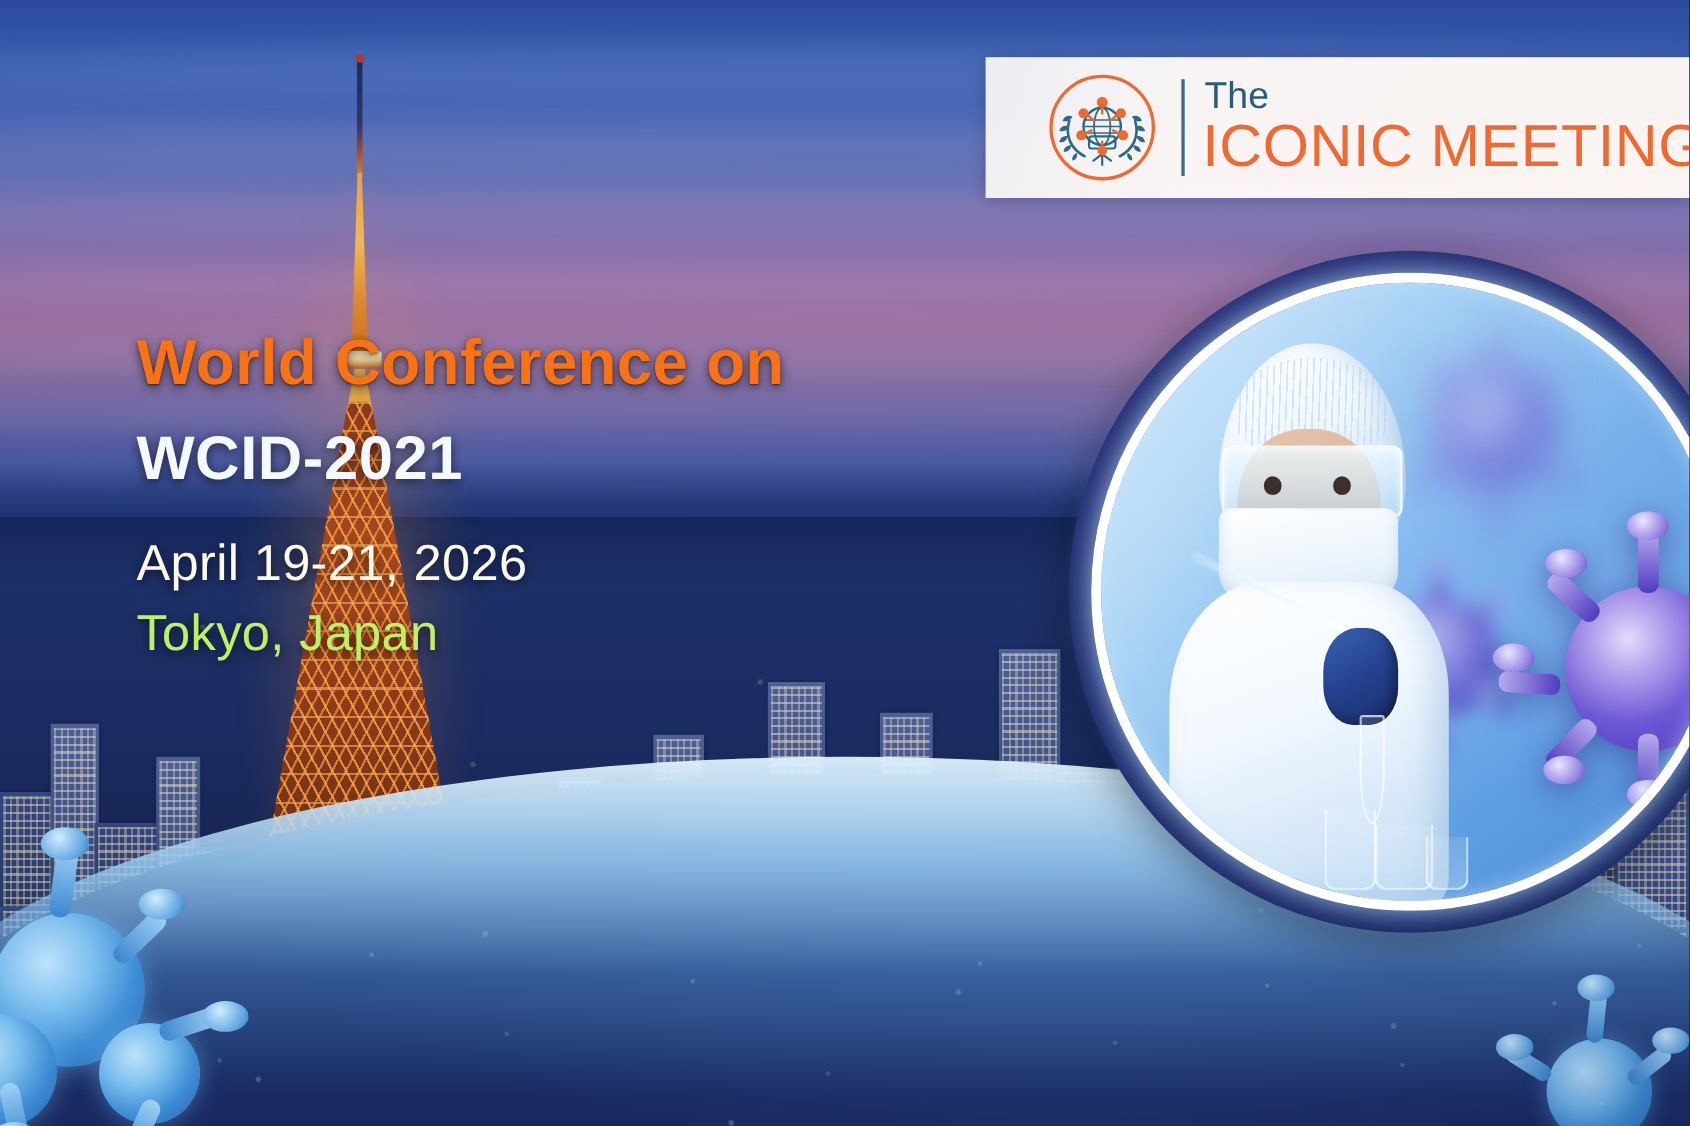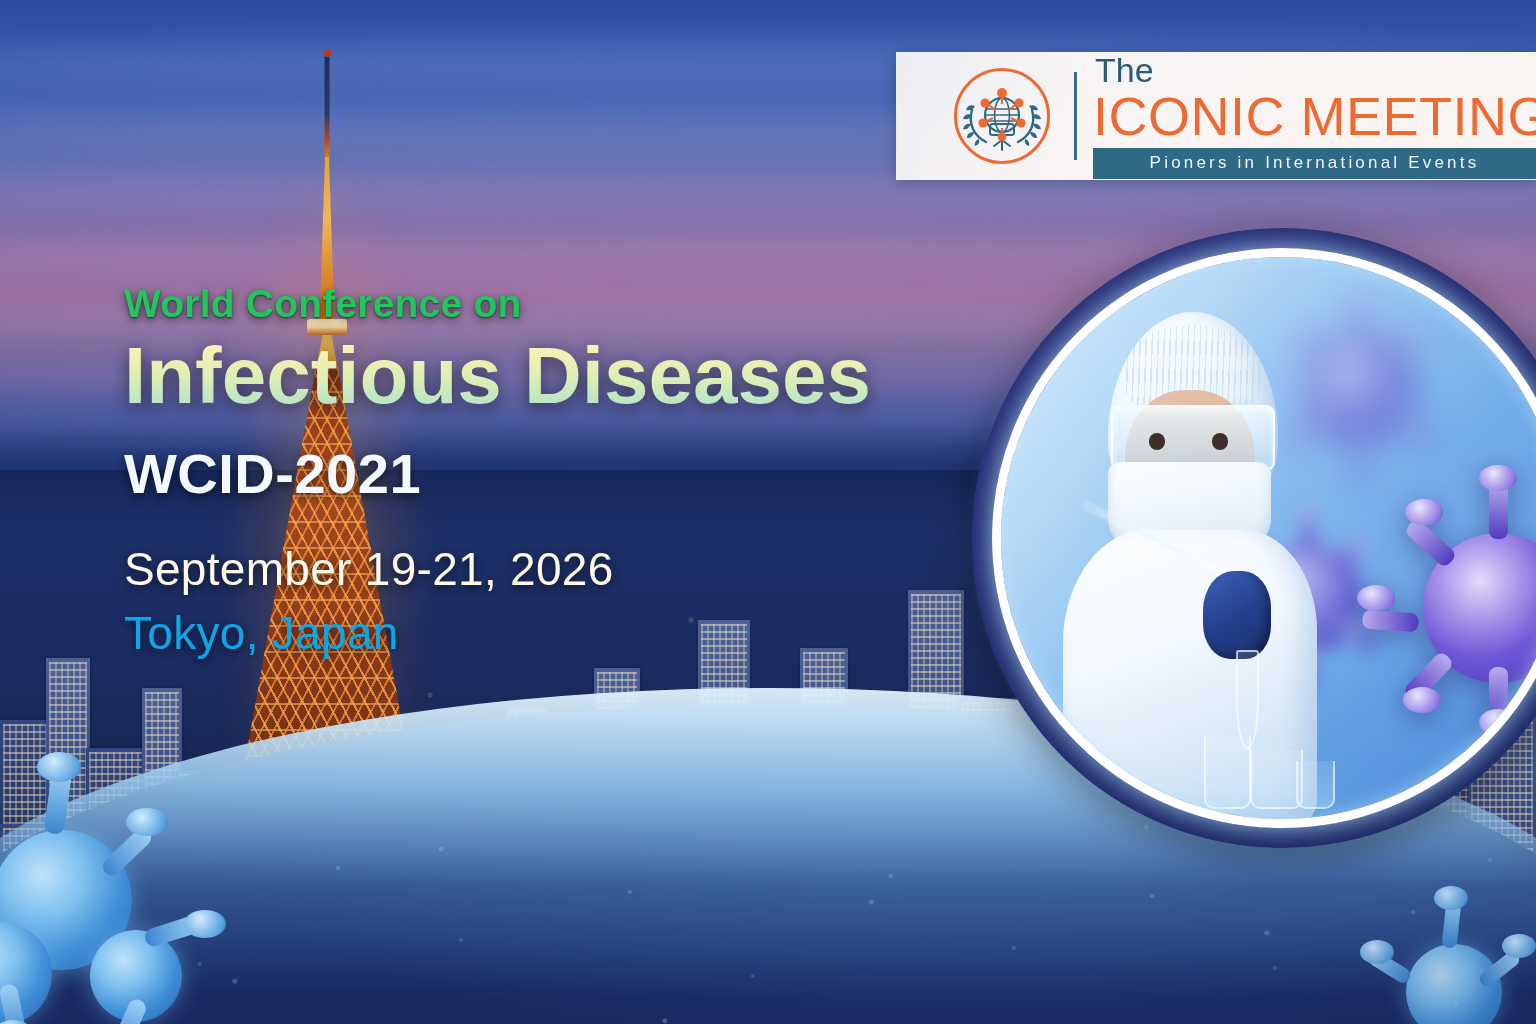--- a/index.html
+++ b/index.html
@@ -354,26 +354,27 @@
   .gw-tube {
     position: absolute;
     border: 2px solid rgba(255,255,255,.62);
     background: linear-gradient(180deg, rgba(255,255,255,.14), rgba(205,235,255,.36));
     border-radius: 3px 3px 50% 50%;
   }
 
   
   .txt { position: absolute; left: 124px; top: 284px; width: 880px; }
   .t-line1 {
-    font-size: 39px;
+    font-size: 58px;
     font-weight: 700;
-    color: #22c55e;
+    color: #f97316;
     letter-spacing: .2px;
     line-height: 1.05;
     text-shadow: 0 3px 10px rgba(0,0,0,.55), 0 1px 2px rgba(0,0,0,.5);
+    margin-top: 16px;
   }
   .t-line2 {
     font-size: 80px;
     font-weight: 700;
     line-height: 1.08;
     margin-top: 8px;
     background: linear-gradient(180deg, #fdf7c8 0%, #f6f0b4 22%, #ddeeb4 52%, #bfe6c4 78%, #a9e0cf 100%);
     -webkit-background-clip: text;
     background-clip: text;
     color: transparent;
@@ -392,21 +393,21 @@
     font-size: 46px;
     font-weight: 400;
     color: #fdf8e8;
     margin-top: 36px;
     letter-spacing: .3px;
     text-shadow: 0 3px 10px rgba(0,0,0,.65);
   }
   .t-place {
     font-size: 46px;
     font-weight: 400;
-    color: #0ea5e9;
+    color: #bef264;
     margin-top: 10px;
     letter-spacing: .3px;
     text-shadow: 0 3px 10px rgba(0,0,0,.65);
   }
 
   .url {
     position: absolute;
     left: 0; top: 898px; width: 1536px;
     text-align: center;
     font-size: 45px;
@@ -642,23 +643,22 @@
         <div class="gw" style="left:8%; width:30%; height:40%;"></div>
         <div class="gw" style="left:40%;width:34%; height:32%;"></div>
         <div class="gw" style="left:72%;width:24%; height:26%;"></div>
       </div>
     </div>
   </div>
   <div class="circle-ring"></div>
 
   <div class="txt">
     <div class="t-line1">World Conference on</div>
-    <div class="t-line2">Infectious Diseases</div>
     <div class="t-acronym">WCID-2021</div>
-    <div class="t-date">September 19-21, 2026</div>
+    <div class="t-date">April 19-21, 2026</div>
     <div class="t-place">Tokyo, Japan</div>
   </div>
 
 
   <div class="logobar">
     <div class="emblem">
       <div class="em-ring"></div>
       <svg class="em-svg" viewBox="0 0 100 100">
         <g stroke="#2f6985" fill="none" stroke-width="2.4" stroke-linecap="round">
           <path d="M20 44 C16 58, 22 70, 34 76"></path>
@@ -697,17 +697,16 @@
           <path d="M35 55 L41 52"></path>
           <path d="M65 55 L59 52"></path>
           <path d="M50 67 L50 62"></path>
         </g>
       </svg>
     </div>
     <div class="divider"></div>
     <div class="logotext">
       <div class="lg-the">The</div>
       <div class="lg-main">ICONIC MEETINGS</div>
-      <div class="lg-tag">Pioners in International Events</div>
     </div>
   </div>
 
 </div>
 
 </body></html>

